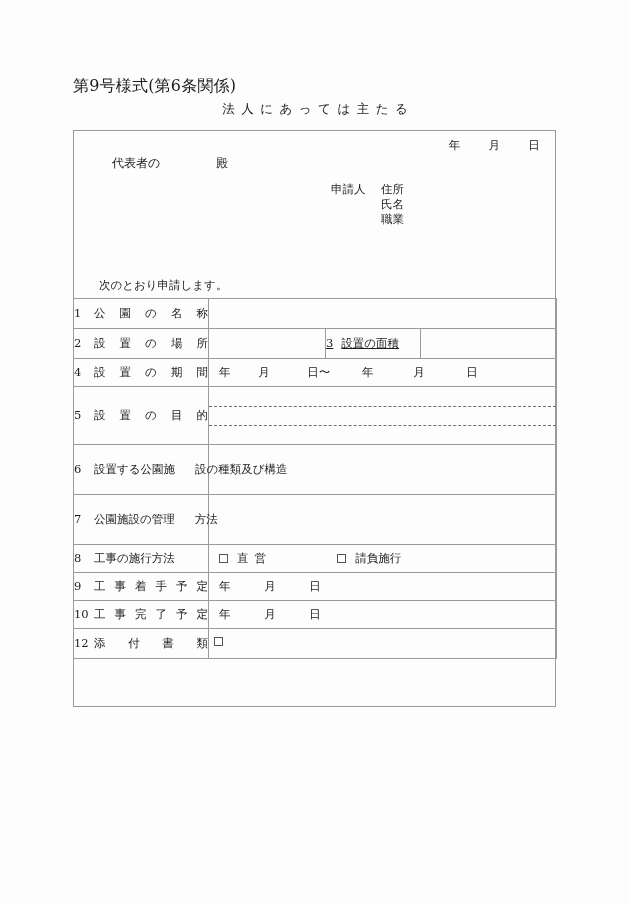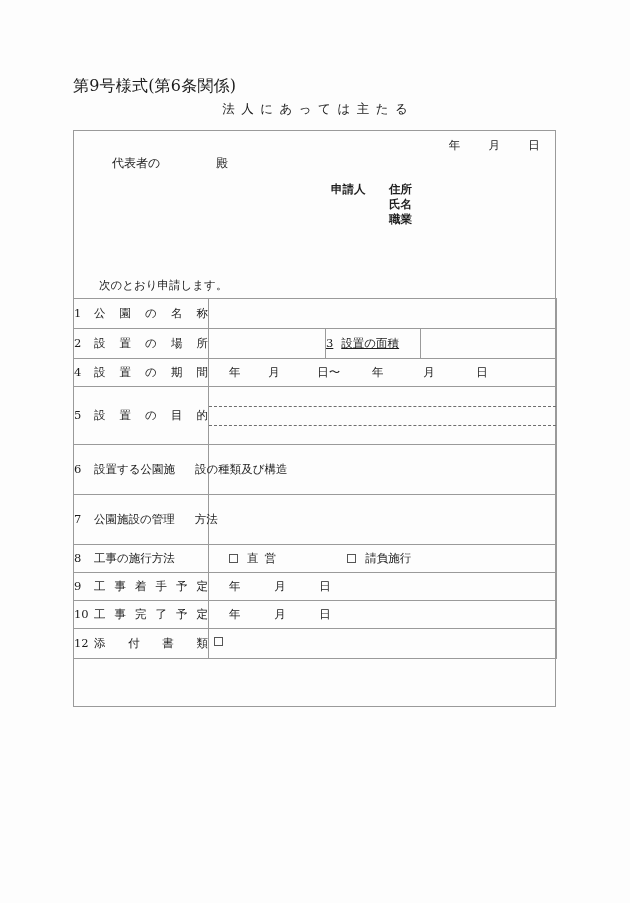--- a/index.html
+++ b/index.html
@@ -89,31 +89,30 @@
     position: absolute;
     left: 258px;
     top: 52px;
     font-size: 11.5px;
     white-space: nowrap;
   }
   .applicant-row {
     display: flex;
     align-items: flex-start;
     line-height: 15px;
-    font-weight: bold;
   }
   .applicant-label {
     width: 50px;
     flex: 0 0 50px;
   }
   .applicant-fields {
     display: flex;
     flex-direction: column;
   }
-  .applicant-fields span { line-height: 15px; margin-left: 8px; }
+  .applicant-fields span { line-height: 15px; }
 
   .corp-note {
     position: absolute;
     left: 306px;
     top: 104px;
     display: flex;
     align-items: stretch;
     font-size: 11px;
     line-height: 14px;
     white-space: nowrap;
@@ -172,21 +171,21 @@
   }
   .lbl-txt.spread { letter-spacing: 0; }
   .lbl-txt.tight { display: block; text-align: left; }
   .lbl-two {
     display: flex;
     flex-direction: row;
     line-height: 21px;
   }
   .lbl-two .l2 { padding-left: 20px; }
 
-  td.val { padding: 0 20px; }
+  td.val { padding: 0 10px; }
 
   
   .r-h30 { height: 30px; }
   .r-h28 { height: 28px; }
   .r-h58 { height: 58px; }
   .r-h50 { height: 50px; }
 
   
   .purpose-cell {
     position: relative;

